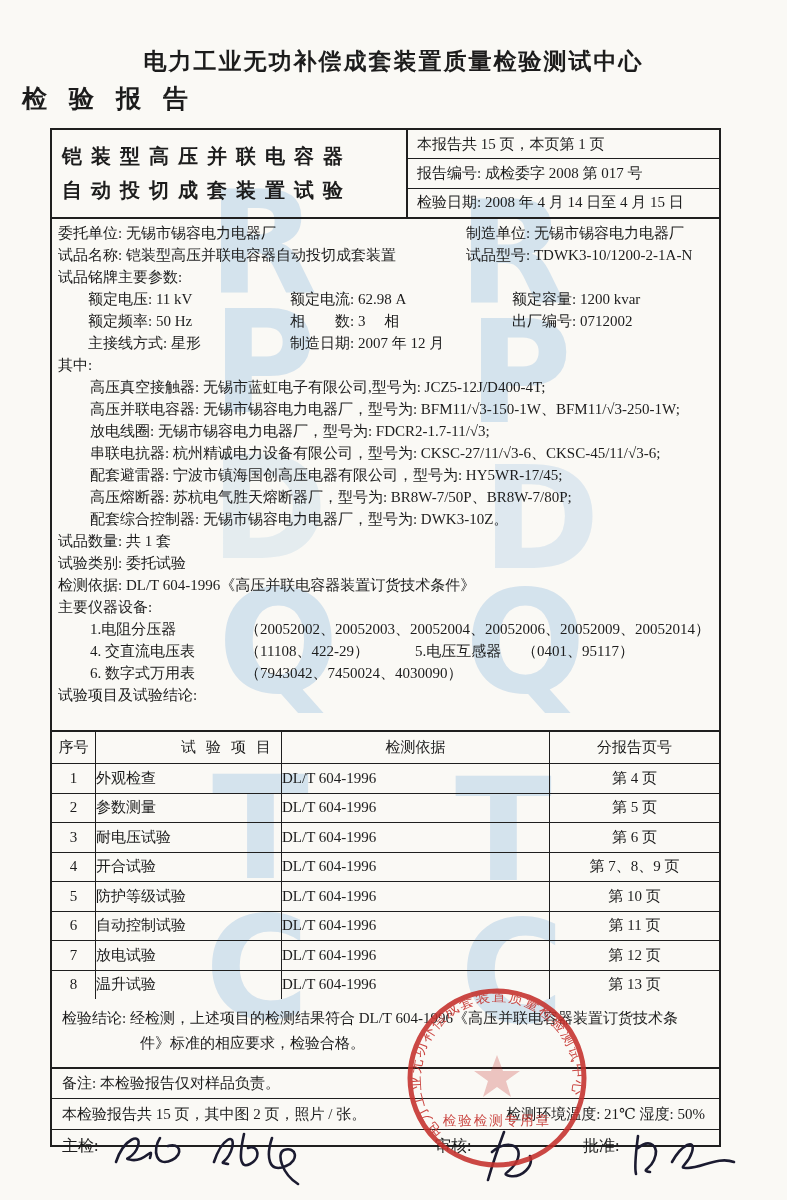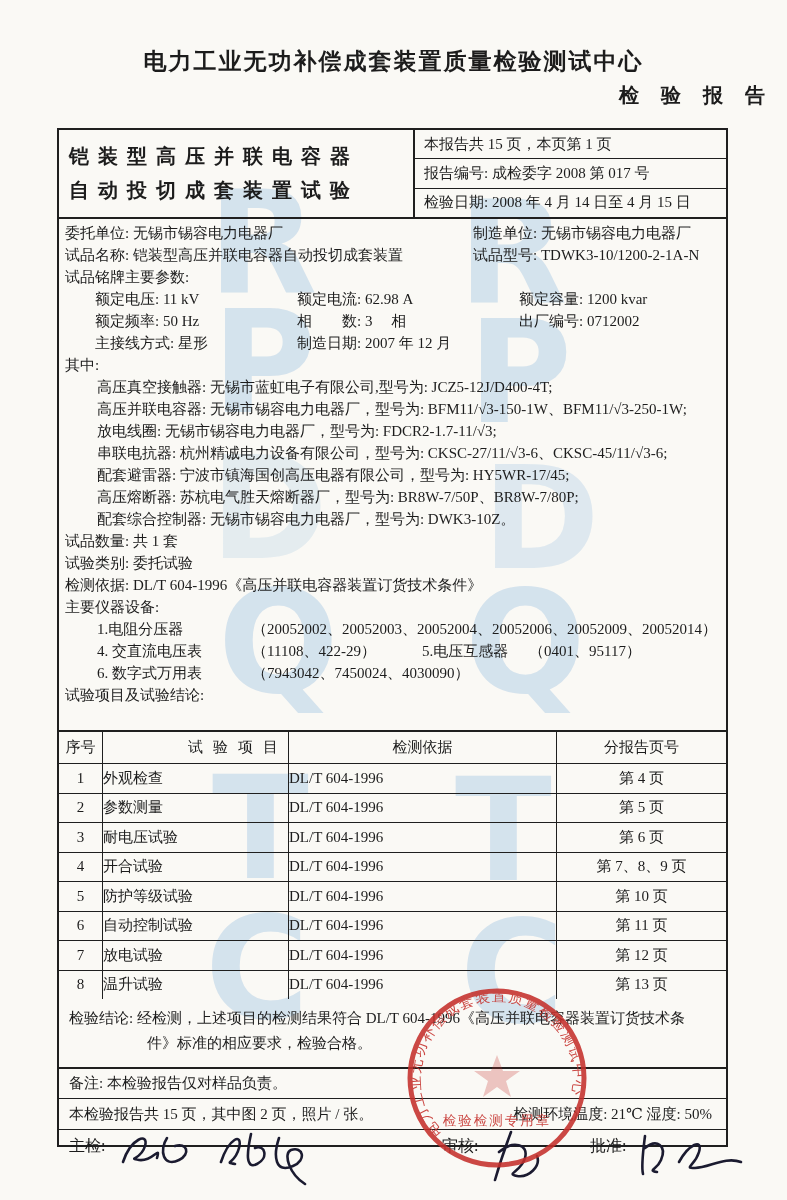--- a/index.html
+++ b/index.html
@@ -35,25 +35,25 @@
   .wmR4{left:465px;top:572px;}
   .wmR5{left:455px;top:760px;}
   .wmR6{left:460px;top:902px;}
   
   .h-center{
     position:absolute;left:0;top:46px;width:100%;
     text-align:center;font-size:23px;font-weight:bold;letter-spacing:2px;z-index:1;
   }
   .h-title{
     position:absolute;left:0;top:82px;width:100%;
-    text-align:right;font-size:20px;font-weight:bold;letter-spacing:22px;text-indent:22px;z-index:1;
+    text-align:left;font-size:25px;font-weight:bold;letter-spacing:22px;text-indent:22px;z-index:1;
   }
   
   .doc{
-    position:absolute;left:57px;top:128px;width:667px;height:1015px;
+    position:absolute;left:50px;top:128px;width:667px;height:1015px;
     border:2px solid #1f1f1f;z-index:1;
     display:flex;flex-direction:column;
   }
   .sec-top{height:87px;flex:none;border-bottom:2px solid #1f1f1f;display:flex;}
   .title-cell{
     width:334px;flex:none;border-right:2px solid #1f1f1f;
     display:flex;flex-direction:column;justify-content:center;gap:7px;
     padding:0 10px;font-size:20px;font-weight:bold;letter-spacing:9px;white-space:nowrap;
   }
   .meta-cell{flex:1;display:flex;flex-direction:column;}

